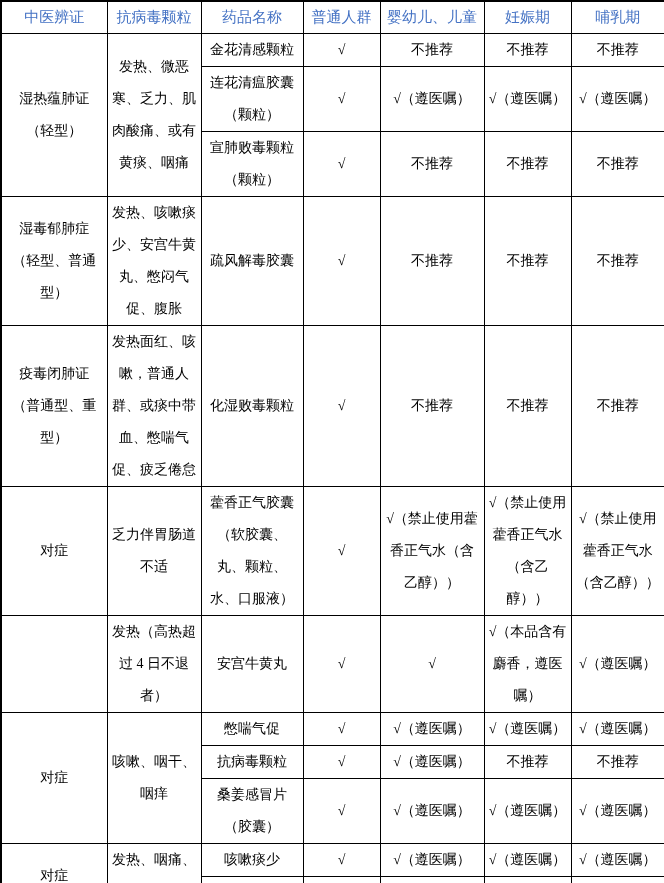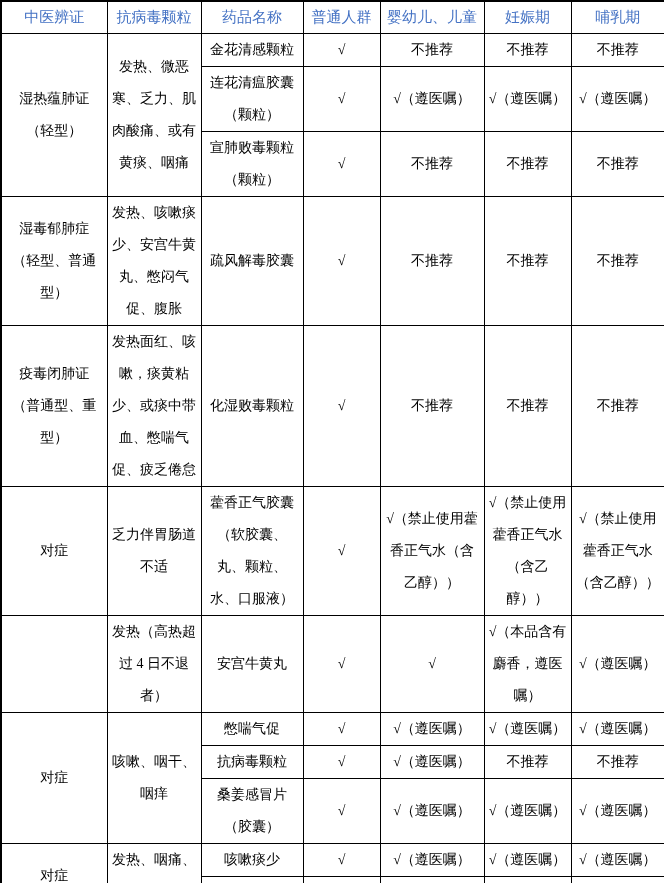--- a/index.html
+++ b/index.html
@@ -81,21 +81,21 @@
         <td>发热、咳嗽痰少、安宫牛黄丸、憋闷气促、腹胀</td>
         <td>疏风解毒胶囊</td>
         <td>√</td>
         <td>不推荐</td>
         <td>不推荐</td>
         <td>不推荐</td>
       </tr>
 
       <tr style="height:157px">
         <td>疫毒闭肺证（普通型、重型）</td>
-        <td>发热面红、咳嗽，痰黄粘少、或痰中带血、憋喘气促、疲乏倦怠</td>
+        <td>发热面红、咳嗽，普通人群、或痰中带血、憋喘气促、疲乏倦怠</td>
         <td>化湿败毒颗粒</td>
         <td>√</td>
         <td>不推荐</td>
         <td>不推荐</td>
         <td>不推荐</td>
       </tr>
 
       <tr style="height:126px">
         <td>对症</td>
         <td>乏力伴胃肠道不适</td>

